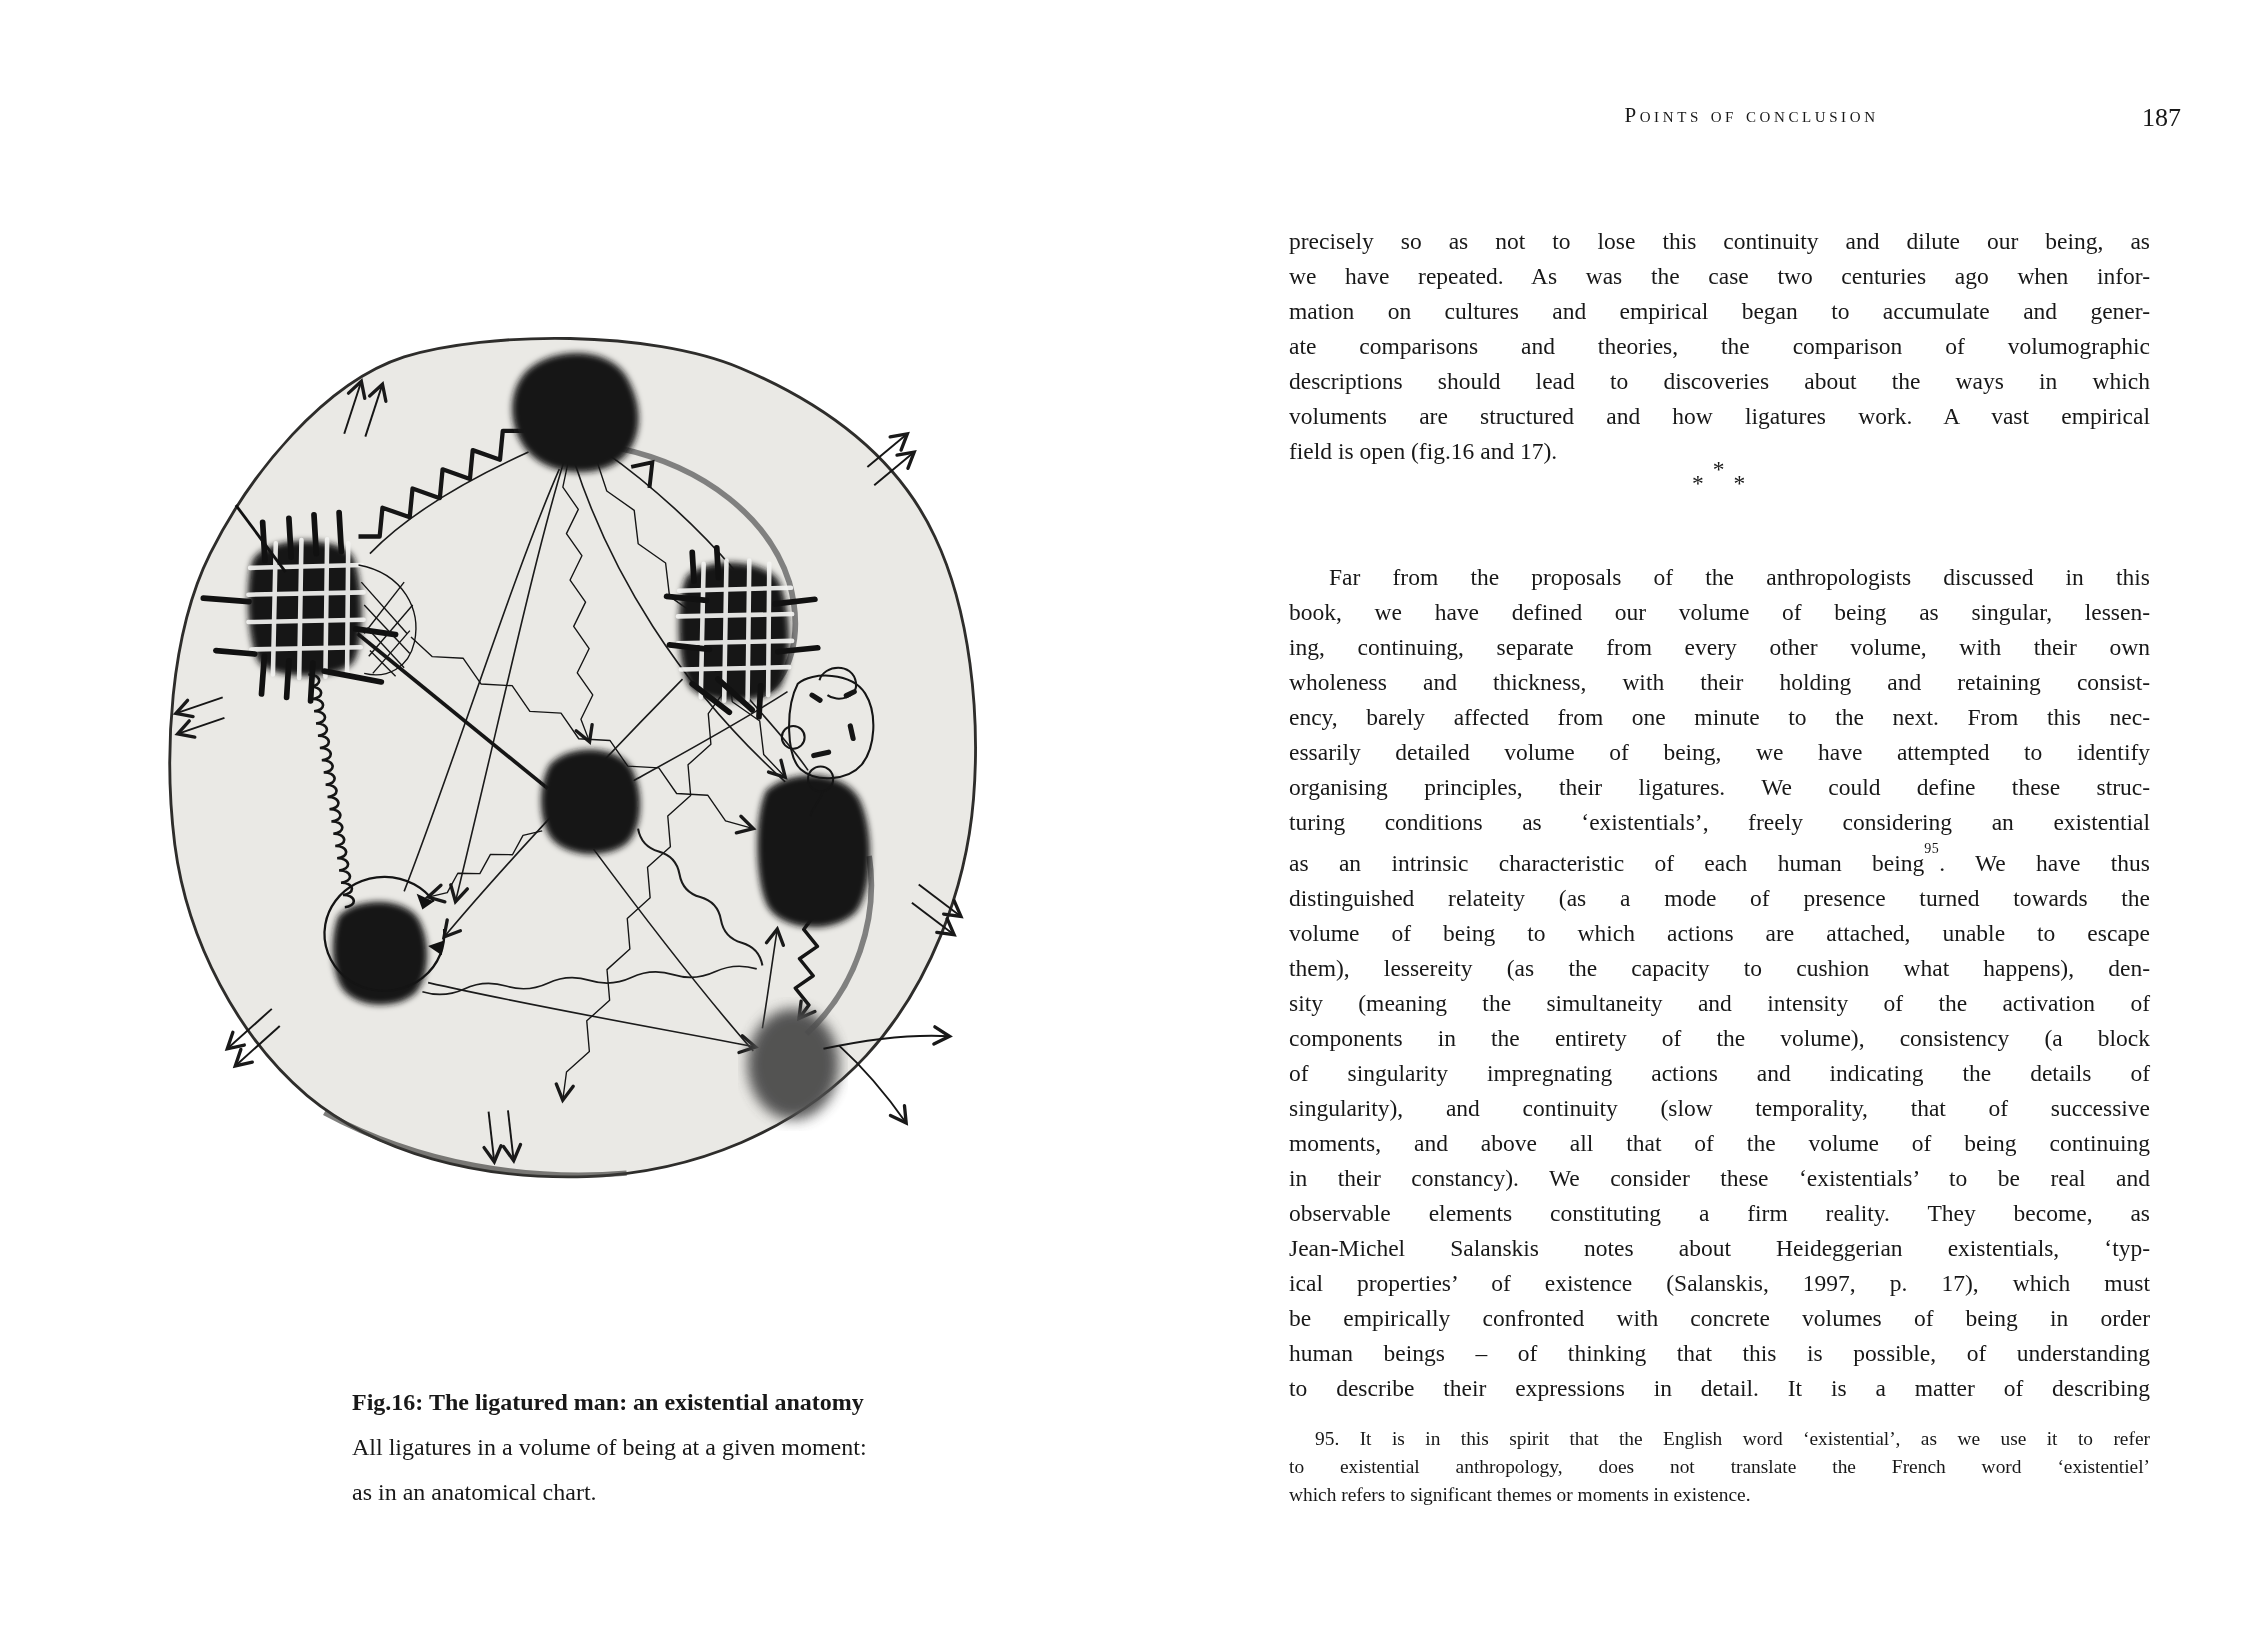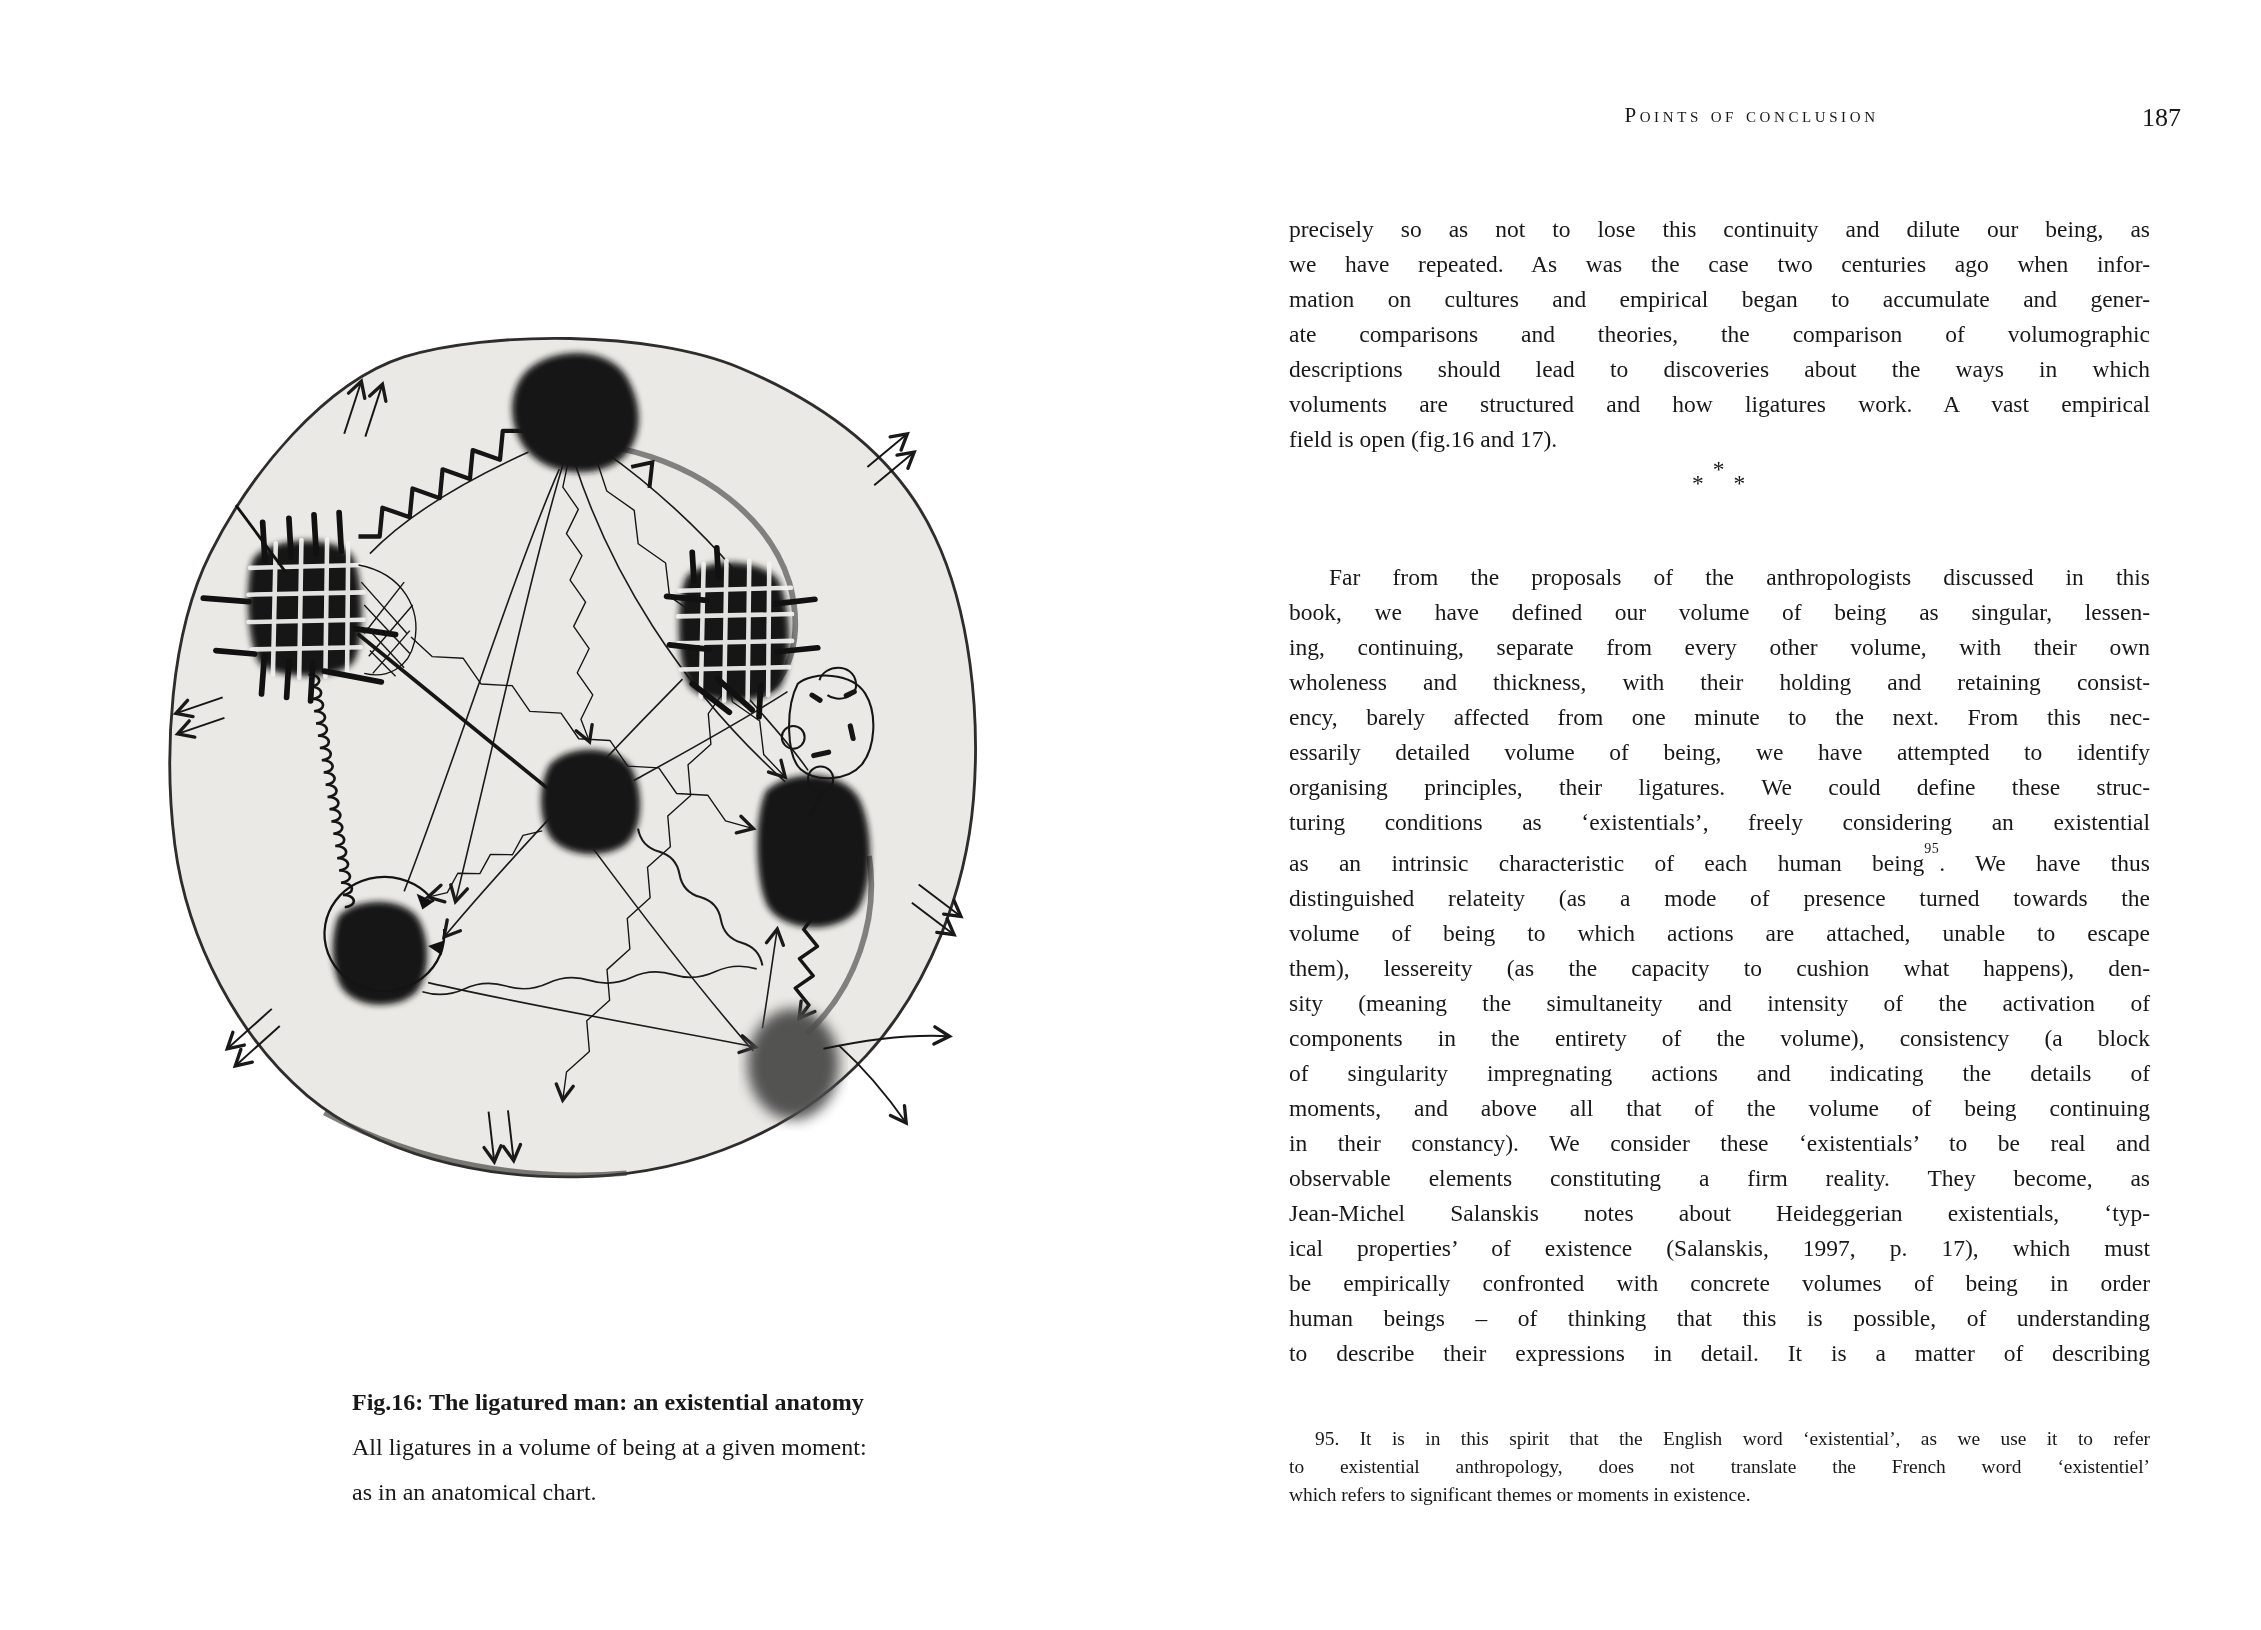--- a/index.html
+++ b/index.html
@@ -5,21 +5,21 @@
   html,body{margin:0;padding:0;background:#ffffff;}
   body{width:2298px;height:1630px;position:relative;
        font-family:"Liberation Serif",serif;color:#181818;}
   .abs{position:absolute;}
   
   .headrow{left:1322px;top:103px;width:859px;text-align:center;
            font-variant:small-caps;letter-spacing:3.6px;font-size:21px;}
   .pagenum{position:absolute;right:0;top:0;font-variant:normal;letter-spacing:0;
            font-size:26px;}
   .body-block{left:1289px;width:861px;}
-  .p1{top:212px;}
+  .p1{top:224px;}
   .p2{top:560px;}
   .bl{font-size:23.5px;line-height:35px;}
   .j{text-align:justify;text-align-last:justify;}
   .ind{text-indent:40px;}
   .divider{left:1289px;top:470px;width:859px;text-align:center;font-size:23.5px;}
   .star-side{display:inline-block;}
   .star-mid{display:inline-block;position:relative;top:-13.6px;margin:0 9px;}
   sup.fnref{font-size:14px;position:relative;top:-9px;letter-spacing:0.5px;}
   .fnblock{top:1425px;}
   .fn{font-size:19.4px;line-height:28px;}
@@ -262,20 +262,21 @@
   <div class="bl j">essarily detailed volume of being, we have attempted to identify</div>
   <div class="bl j">organising principles, their ligatures. We could define these struc-</div>
   <div class="bl j">turing conditions as ‘existentials’, freely considering an existential</div>
   <div class="bl j"><span>as an intrinsic characteristic of each human being</span><sup class="fnref">95</sup><span>. We have thus</span></div>
   <div class="bl j">distinguished relateity (as a mode of presence turned towards the</div>
   <div class="bl j">volume of being to which actions are attached, unable to escape</div>
   <div class="bl j">them), lessereity (as the capacity to cushion what happens), den-</div>
   <div class="bl j">sity (meaning the simultaneity and intensity of the activation of</div>
   <div class="bl j">components in the entirety of the volume), consistency (a block</div>
   <div class="bl j">of singularity impregnating actions and indicating the details of</div>
+  <div class="bl j">singularity), and continuity (slow temporality, that of successive</div>
   <div class="bl j">moments, and above all that of the volume of being continuing</div>
   <div class="bl j">in their constancy). We consider these ‘existentials’ to be real and</div>
   <div class="bl j">observable elements constituting a firm reality. They become, as</div>
   <div class="bl j">Jean-Michel Salanskis notes about Heideggerian existentials, ‘typ-</div>
   <div class="bl j">ical properties’ of existence (Salanskis, 1997, p. 17), which must</div>
   <div class="bl j">be empirically confronted with concrete volumes of being in order</div>
   <div class="bl j">human beings – of thinking that this is possible, of understanding</div>
   <div class="bl j">to describe their expressions in detail. It is a matter of describing</div>
 </div>
 

